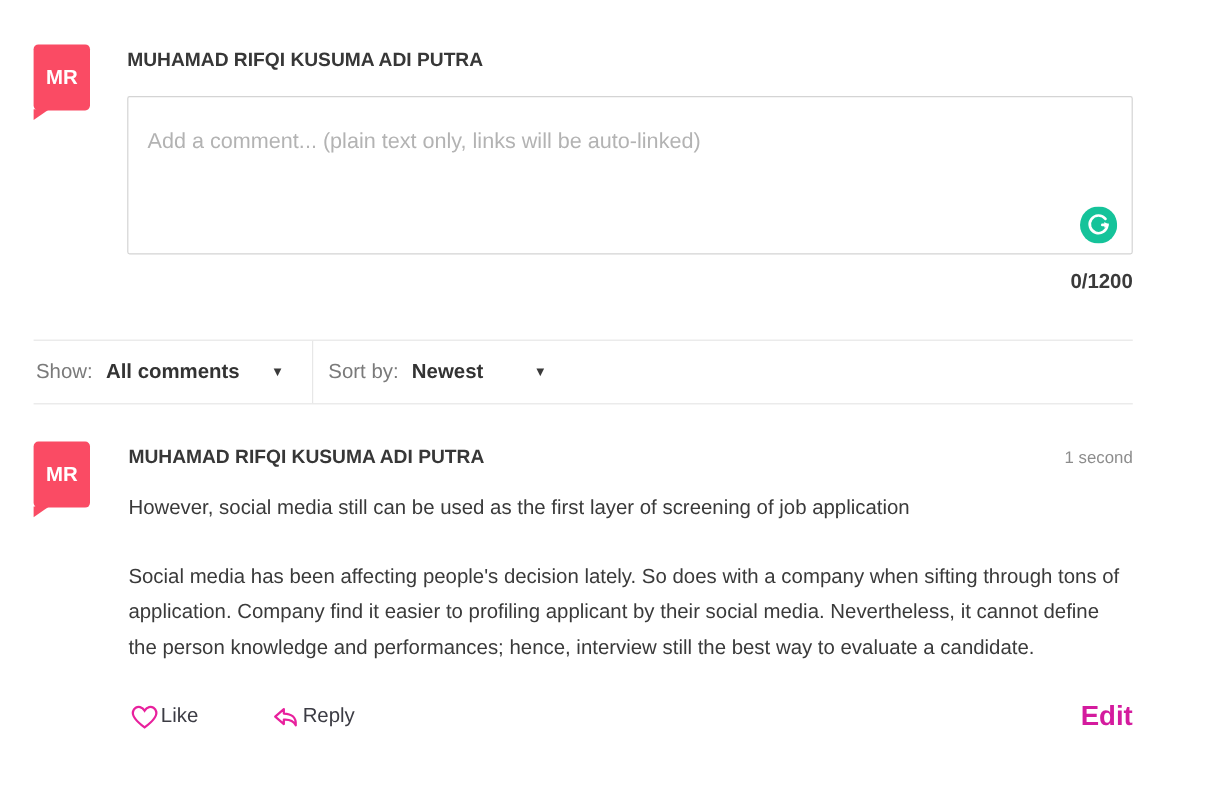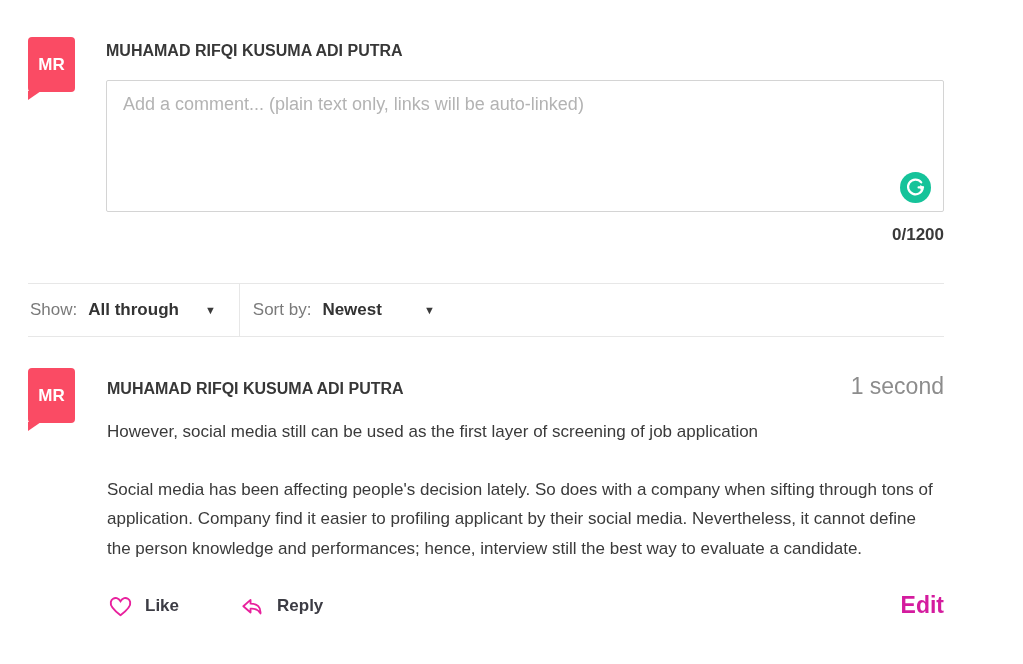--- a/index.html
+++ b/index.html
@@ -30,21 +30,21 @@
     content:"";position:absolute;left:0;bottom:-8px;width:0;height:0;
     border-top:9px solid var(--avatar-pink);border-right:13px solid transparent;
   }
   
   .composer{display:flex;padding:37px 79px 0 28px;}
   .composer-col{flex:1;margin-left:31px;min-width:0;}
   .composer-name{font-weight:bold;font-size:16px;color:#373737;padding-top:5px;margin-bottom:20px;}
   .textarea-wrap{position:relative;}
   .comment-input{
     display:block;width:100%;height:132px;border:1px solid var(--input-border);
-    border-radius:2px;padding:13px 16px;font-size:18px;color:var(--text-dark);
+    border-radius:2px;padding:26px 16px;font-size:18px;color:var(--text-dark);
     resize:none;outline:none;font-family:"Liberation Sans", sans-serif;
   }
   .comment-input::placeholder{color:var(--placeholder-gray);}
   .grammarly-btn{position:absolute;right:13px;bottom:9px;width:31px;height:31px;cursor:pointer;line-height:0;}
   .char-count{text-align:right;font-weight:bold;font-size:17px;margin-top:13px;color:var(--text-dark);}
   
   .filter-bar{
     margin:38px 79px 0 28px;height:54px;
     border-top:1px solid var(--border-light);border-bottom:1px solid var(--border-light);
     display:flex;font-size:17px;padding-left:2px;
@@ -54,28 +54,28 @@
   .filter-value{font-weight:bold;color:#333;margin-left:11px;}
   .chevron{font-size:11px;color:#3a3a3a;margin-left:26px;line-height:1;}
   .vdivider{width:1px;align-self:stretch;background:var(--border-light);margin-left:23px;}
   .sort-group-wrap{margin-left:13px;}
   .sort-chevron{margin-left:42px;}
   
   .comment{display:flex;margin:31px 79px 0 28px;}
   .comment-col{flex:1;margin-left:32px;min-width:0;}
   .comment-header{display:flex;justify-content:space-between;align-items:baseline;padding-top:5px;}
   .comment-author{font-weight:bold;font-size:16px;color:#373737;}
-  .comment-time{color:var(--text-gray);font-size:23px;font-weight:normal;}
+  .comment-time{color:var(--text-gray);font-size:14px;font-weight:normal;}
   .comment-body p{margin:0;font-size:17px;line-height:29.5px;color:var(--text-dark);}
   .comment-body p:first-child{margin-top:17px;}
   .comment-body p + p{margin-top:28px;}
   
   .actions{display:flex;align-items:center;margin-top:29px;}
   .action{display:flex;align-items:center;margin-right:60px;cursor:pointer;background:none;border:none;padding:0;}
-  .action-label{font-weight:bold;font-size:17px;color:#3c3c44;margin-left:11px;font-family:"Liberation Sans", sans-serif;}
+  .action-label{font-weight:normal;font-size:17px;color:#3c3c44;font-family:"Liberation Sans", sans-serif;}
   .icon-pink{color:var(--accent-pink);line-height:0;}
   .edit-link{margin-left:auto;font-weight:bold;font-size:23px;color:var(--edit-pink);cursor:pointer;text-decoration:none;}
 </style>
 </head>
 <body>
 
 <section class="composer">
   <div class="avatar">
     <span>MR</span>
   </div>
@@ -91,21 +91,21 @@
         </svg>
       </span>
     </div>
     <div class="char-count">0/1200</div>
   </div>
 </section>
 
 <div class="filter-bar">
   <div class="filter-group">
     <span class="filter-label">Show:</span>
-    <span class="filter-value">All through</span>
+    <span class="filter-value">All comments</span>
     <span class="chevron">▼</span>
   </div>
   <div class="vdivider"></div>
   <div class="filter-group sort-group-wrap">
     <span class="filter-label">Sort by:</span>
     <span class="filter-value">Newest</span>
     <span class="chevron sort-chevron">▼</span>
   </div>
 </div>
 

